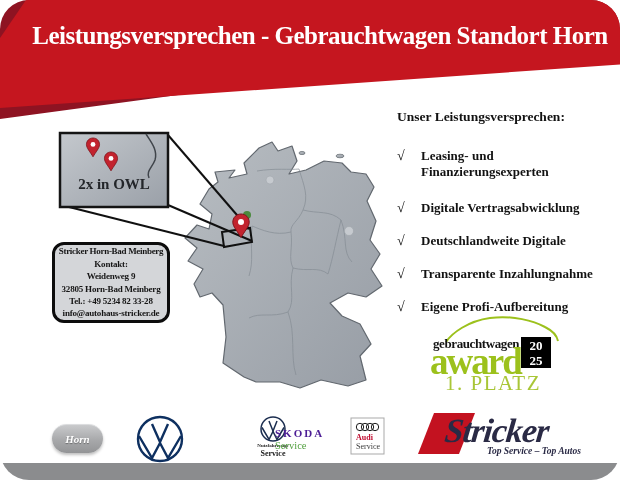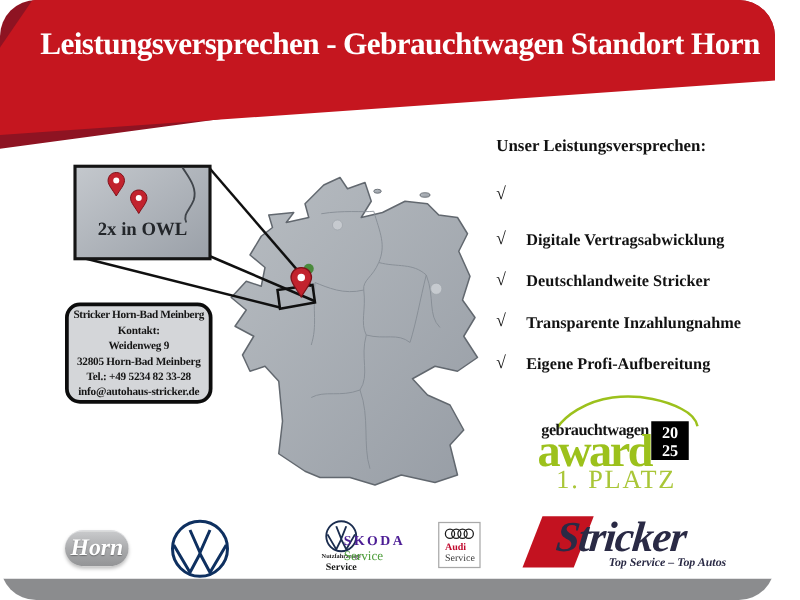--- a/index.html
+++ b/index.html
@@ -42,21 +42,21 @@
     font-size:13px;font-weight:bold;line-height:15px;text-align:center;padding-top:1px;}
   #award-year span{display:block;}
   #award-rank{left:432px;top:371px;width:122px;text-align:center;font-size:21px;
     color:#a9c637;letter-spacing:1.5px;}
 
   
   #horn-pill{left:52px;top:424px;width:51px;height:29px;border-radius:15px;
     background:linear-gradient(180deg,#c9cacc 0%,#a7a8aa 55%,#939496 100%);
     border-top:1px solid #dcdddf;box-shadow:0 2px 3px rgba(0,0,0,.25);
     display:flex;align-items:center;justify-content:center;color:#fff;
-    font-style:italic;font-weight:bold;font-size:19px;text-shadow:0 1px 1px rgba(0,0,0,.35);}
+    font-style:italic;font-weight:bold;font-size:11px;text-shadow:0 1px 1px rgba(0,0,0,.35);}
   #vwn-text{left:243px;top:443px;width:60px;text-align:center;color:#1a1a1a;}
   #vwn-text .l1{font-size:5px;font-weight:bold;display:block;}
   #vwn-text .l2{font-size:8px;font-weight:bold;display:block;margin-top:1px;}
   #skoda-text{left:275px;top:427px;}
   #skoda-text .l1{font-size:11px;font-weight:bold;letter-spacing:2px;color:#4c1d95;display:block;}
   #skoda-text .l2{font-size:10.5px;color:#4f9e3c;display:block;margin-top:1px;}
   #audi-text{left:356px;top:433px;line-height:9px;}
   #audi-text .l1{font-size:8px;font-weight:bold;color:#c00a2e;display:block;}
   #audi-text .l2{font-size:8px;color:#3a3a3a;display:block;}
   #stricker-name{left:445px;top:414px;font-size:34px;line-height:34px;font-weight:bold;
@@ -167,28 +167,29 @@
     <div>32805 Horn-Bad Meinberg</div>
     <div>Tel.: +49 5234 82 33-28</div>
     <div>info@autohaus-stricker.de</div>
   </div>
 
   <div class="abs" id="promises">
     <div class="heading">Unser Leistungsversprechen:</div>
     <ul>
       <li>
         <span class="check">√</span>
+        <span class="itm">Leasing- und Finanzierungsexperten</span>
       </li>
       <li>
         <span class="check">√</span>
         <span class="itm">Digitale Vertragsabwicklung</span>
       </li>
       <li>
         <span class="check">√</span>
-        <span class="itm">Deutschlandweite Stricker</span>
+        <span class="itm">Deutschlandweite Digitale</span>
       </li>
       <li>
         <span class="check">√</span>
         <span class="itm">Transparente Inzahlungnahme</span>
       </li>
       <li>
         <span class="check">√</span>
         <span class="itm">Eigene Profi-Aufbereitung</span>
       </li>
     </ul>

